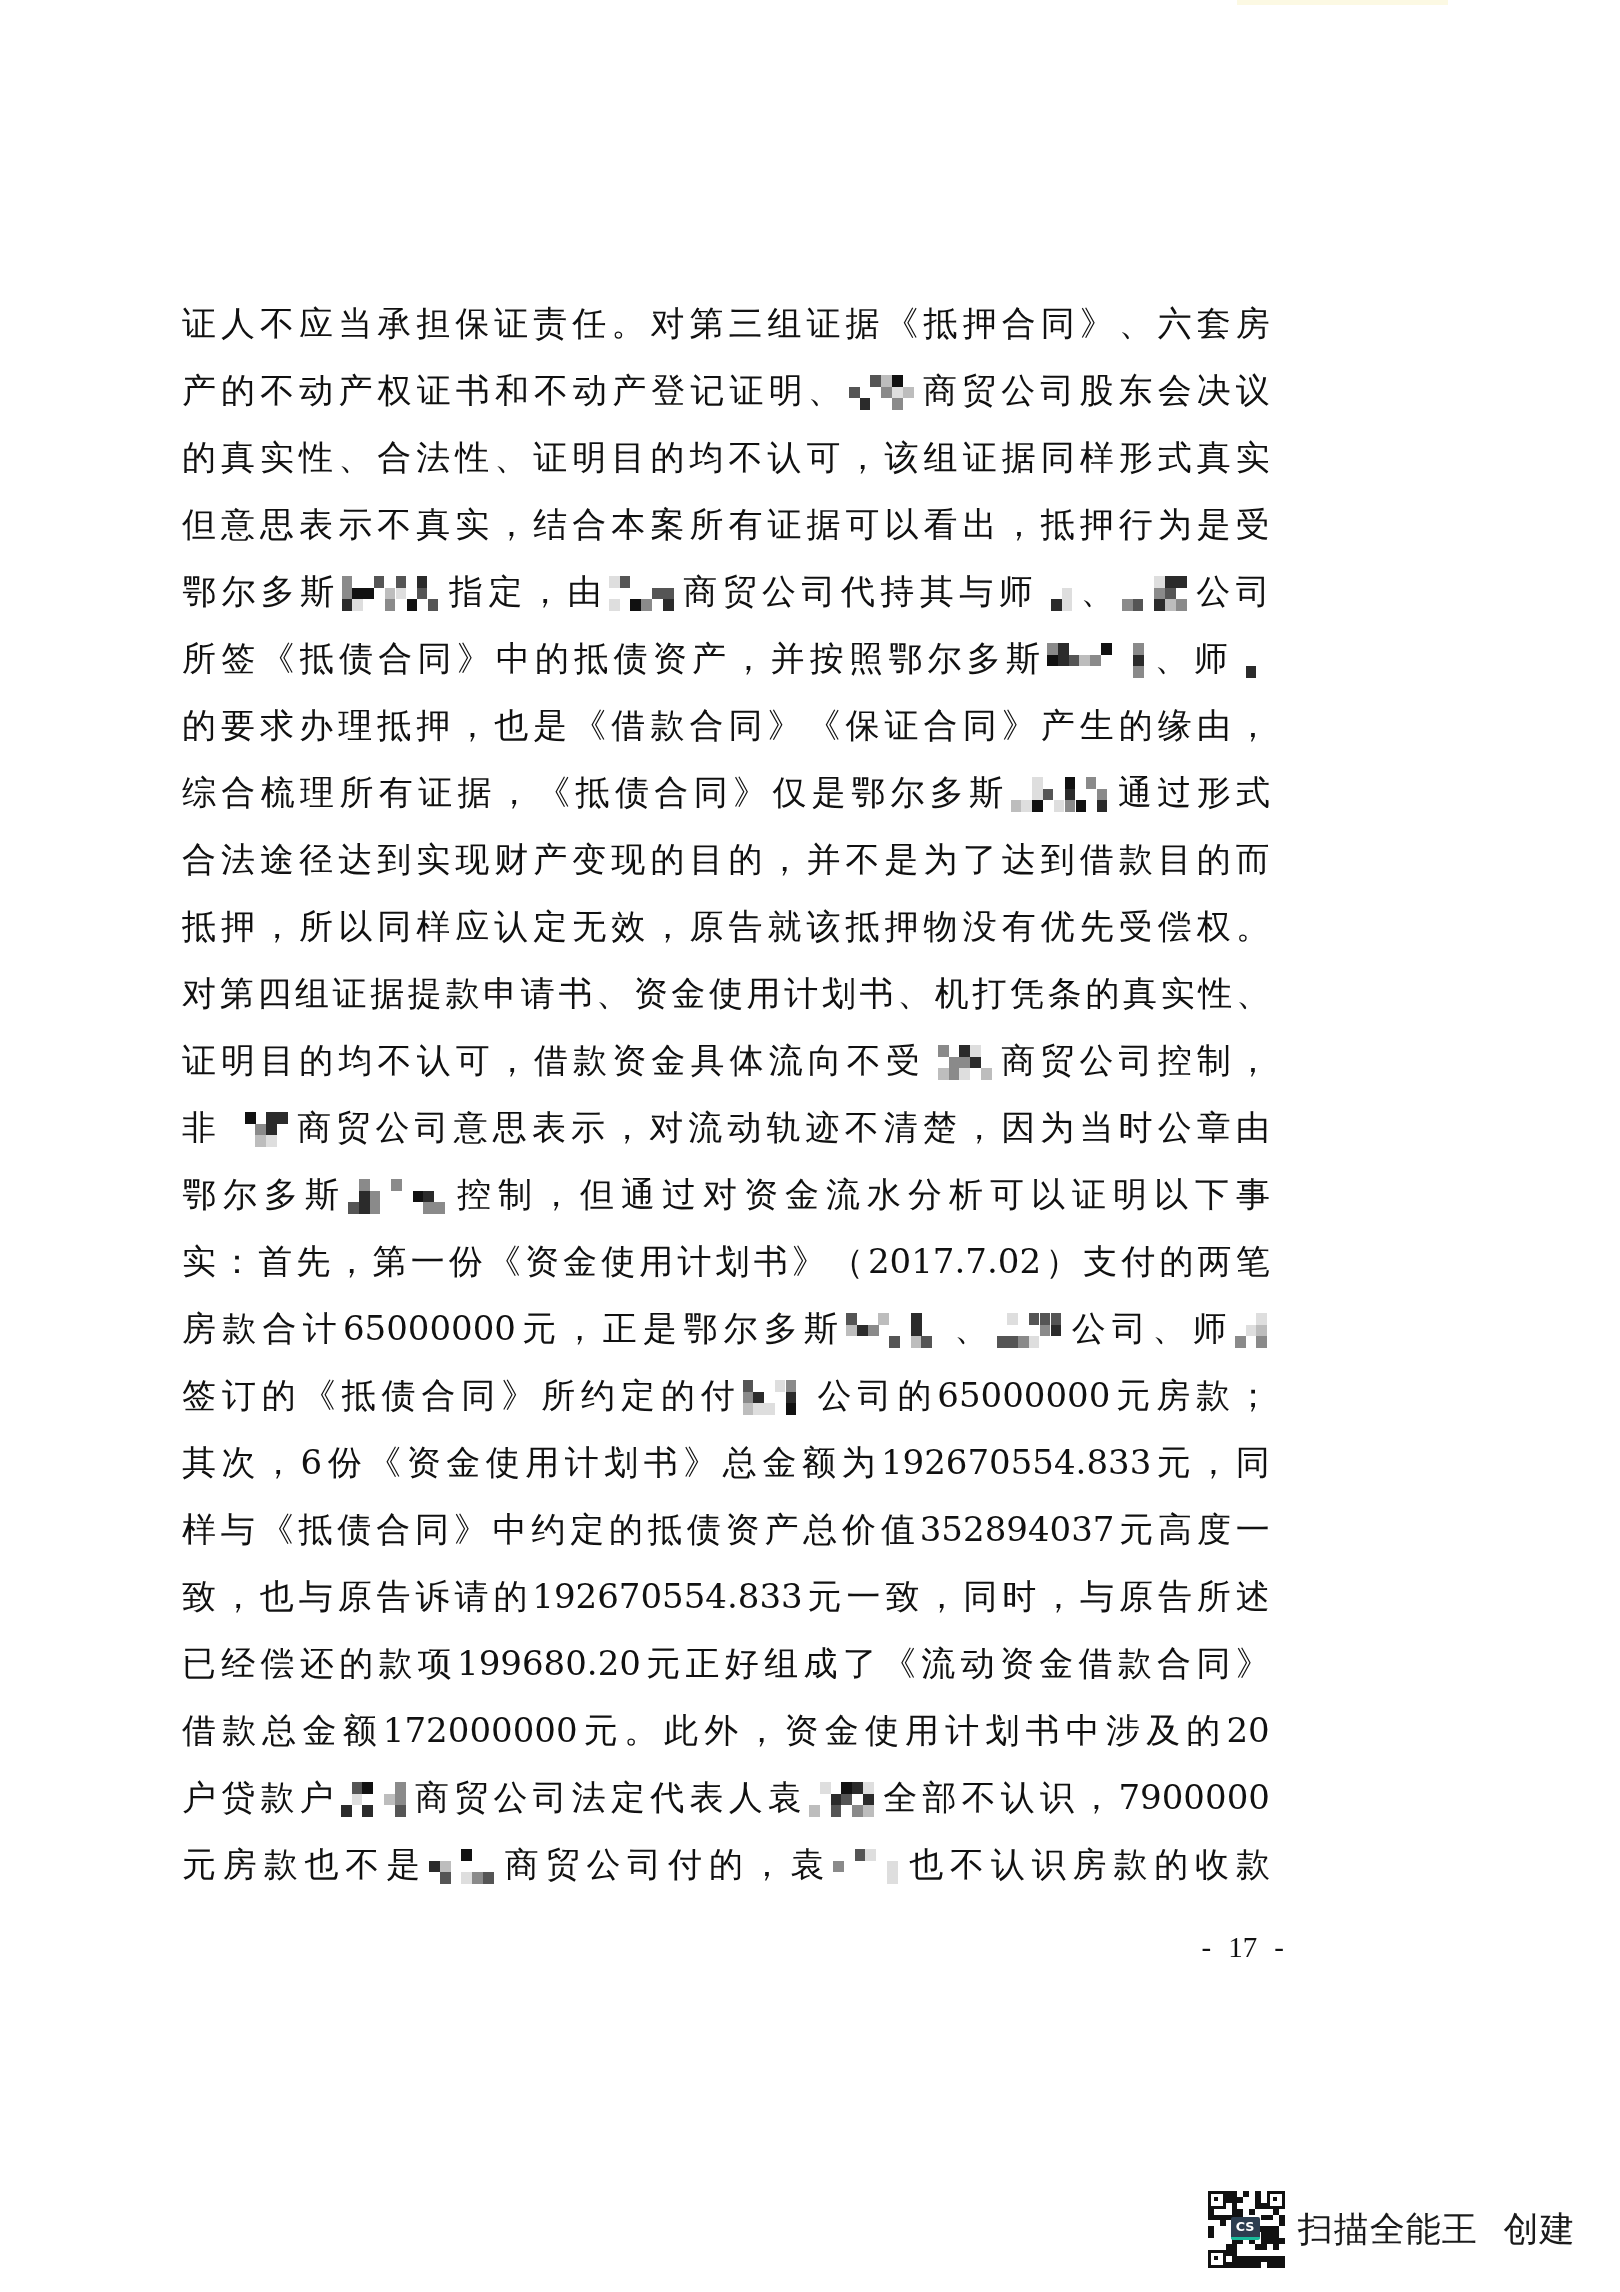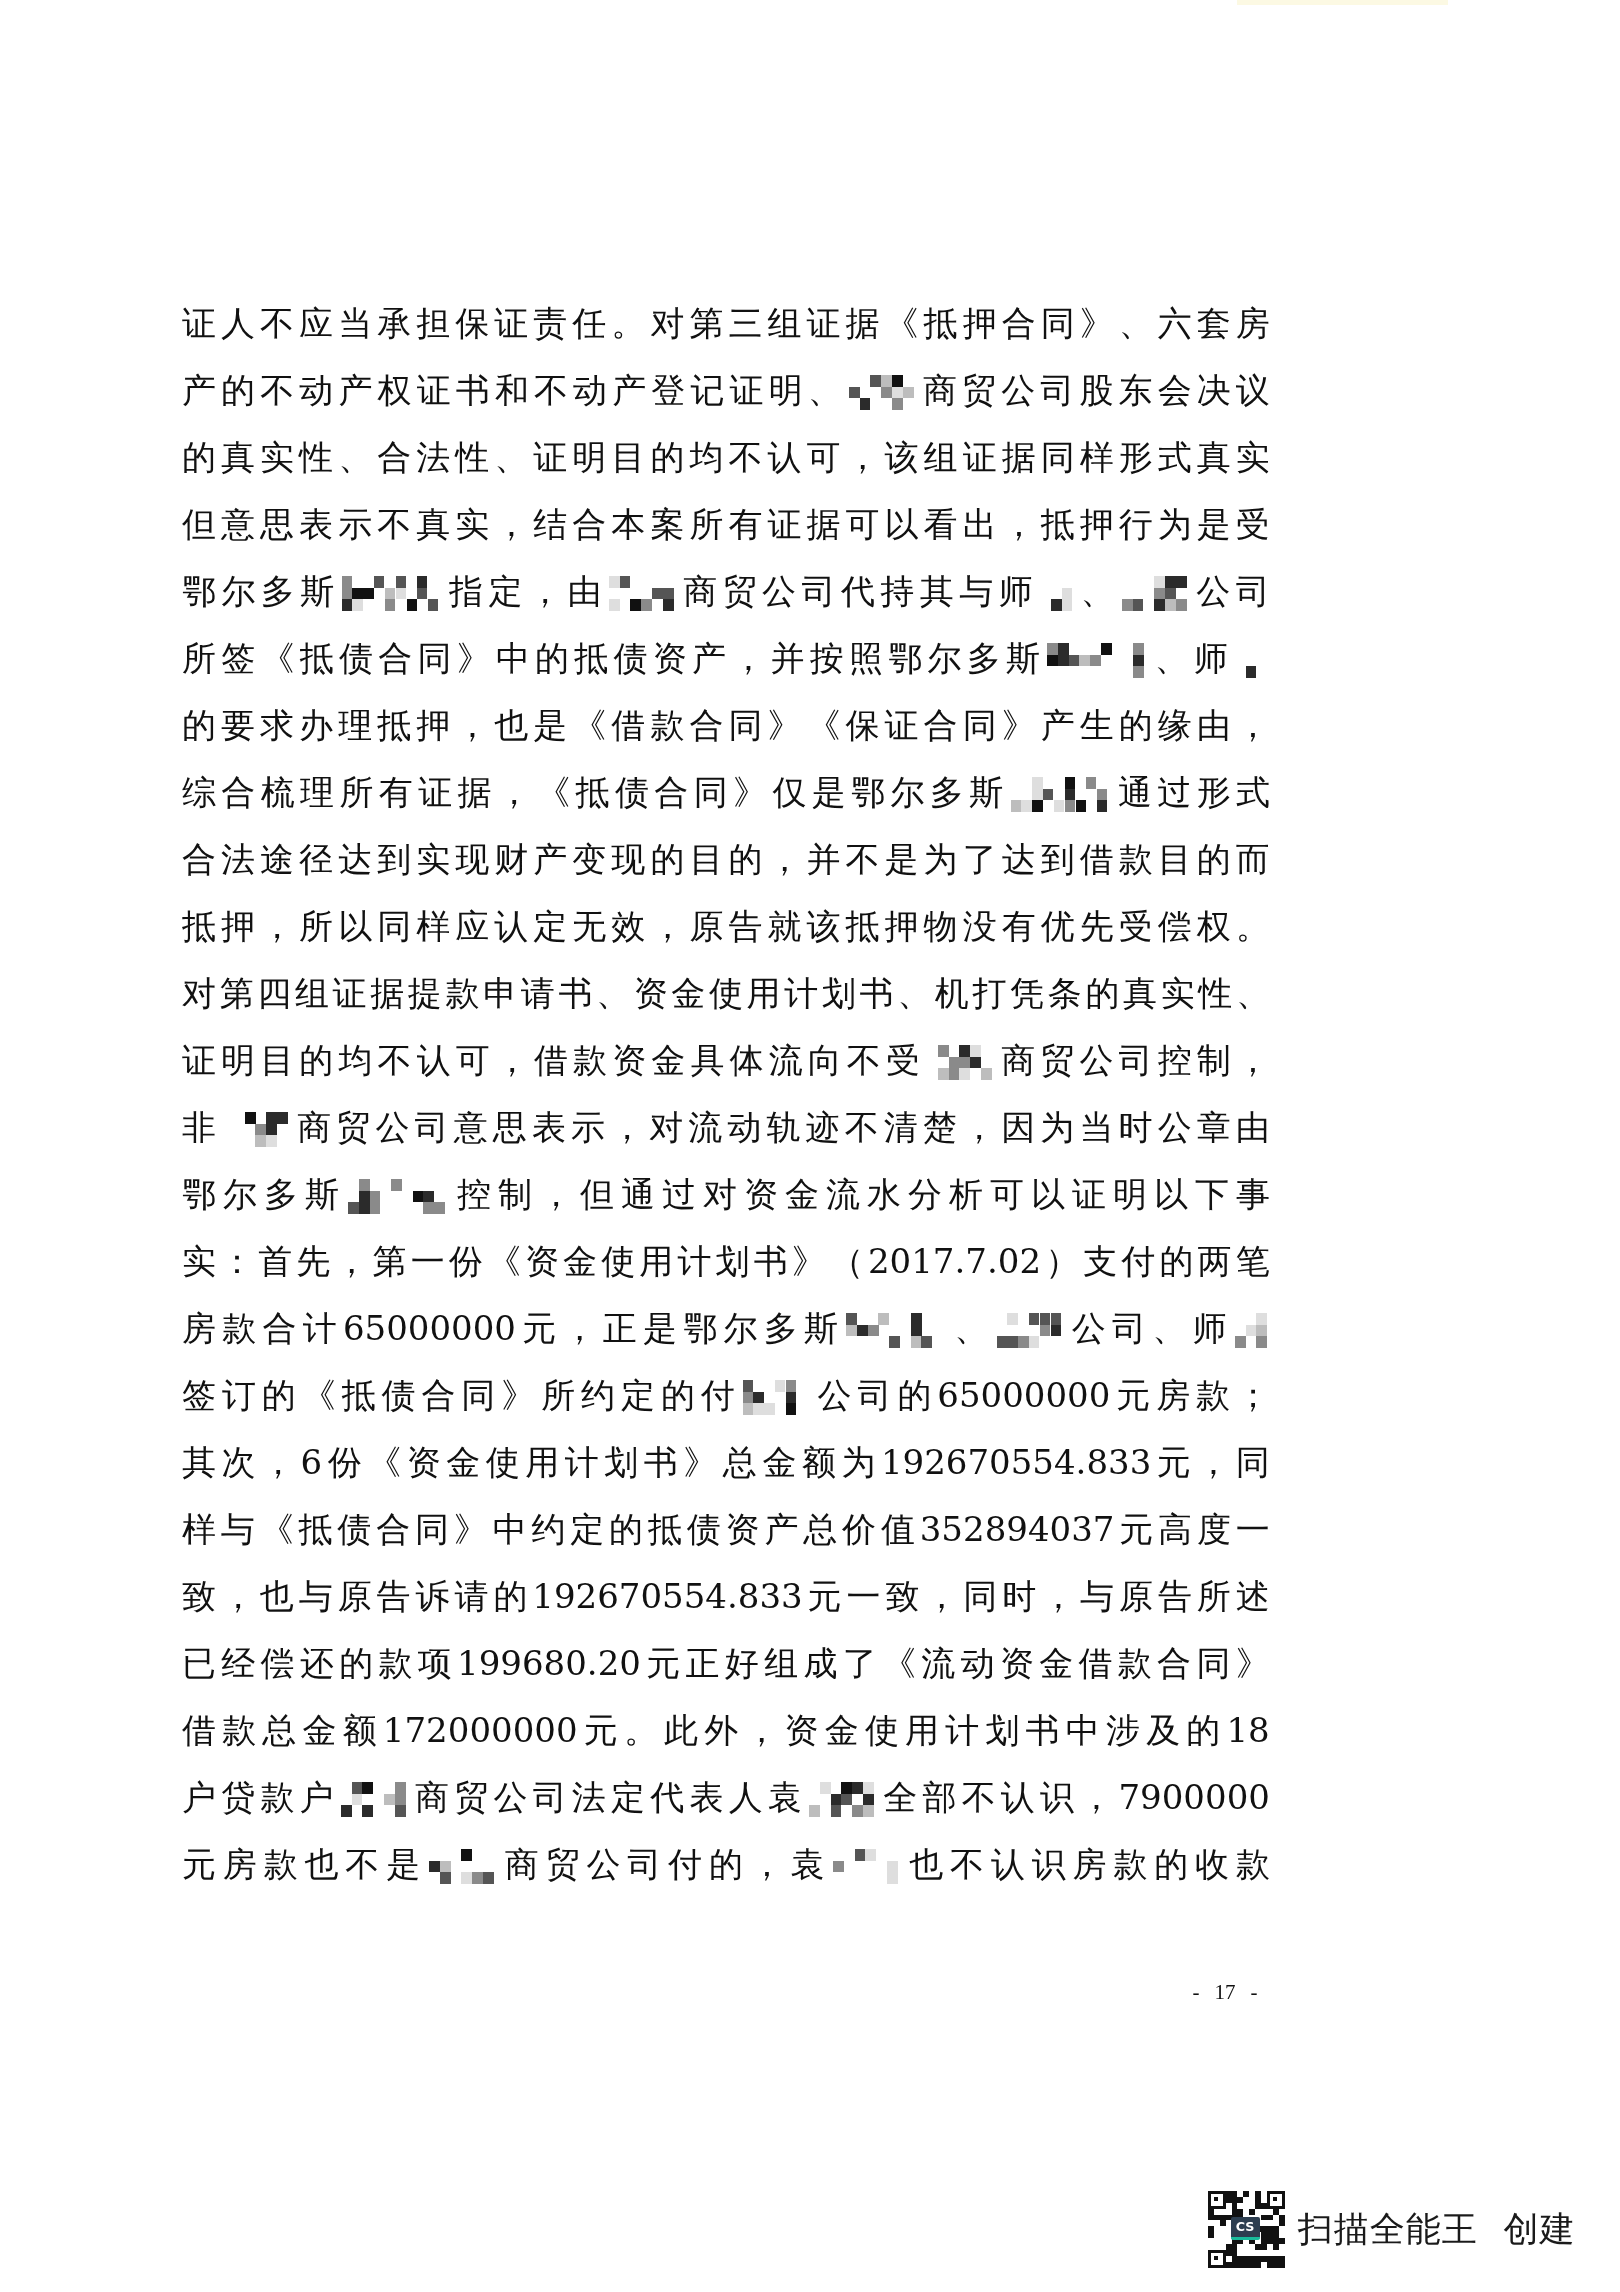--- a/index.html
+++ b/index.html
@@ -21,22 +21,22 @@
   }
   .seg { display: inline-block; }
   .redact {
     display: inline-block; vertical-align: middle; height: 39px; position: relative;
     margin: 0 2px;
   }
   .redact i {
     position: absolute; display: block; width: 10.8px; height: 11.8px;
   }
   .page-num {
-    position: absolute; left: 1166px; top: 1980px; width: 118px; text-align: center;
-    font-size: 21px; font-family: "Liberation Serif", serif; color: #111;
+    position: absolute; left: 1166px; top: 1931px; width: 118px; text-align: right;
+    font-size: 29px; font-family: "Liberation Serif", serif; color: #111;
     word-spacing: 9.8px;
   }
   .footer {
     position: absolute; left: 1208px; top: 2190px; height: 78px; display: flex; align-items: center;
   }
   .qr {
     width: 76px; height: 76px; position: relative; background: #fff;
     display: grid; grid-template-columns: repeat(13, 5.9px); grid-template-rows: repeat(13, 5.9px);
   }
   .qr b { display: block; width: 5.9px; height: 5.9px; }
@@ -811,21 +811,21 @@
       <span class="seg">金</span>
       <span class="seg">使</span>
       <span class="seg">用</span>
       <span class="seg">计</span>
       <span class="seg">划</span>
       <span class="seg">书</span>
       <span class="seg">中</span>
       <span class="seg">涉</span>
       <span class="seg">及</span>
       <span class="seg">的</span>
-      <span class="seg">18</span>
+      <span class="seg">20</span>
     </div>
     <div class="line">
       <span class="seg">户</span>
       <span class="seg">贷</span>
       <span class="seg">款</span>
       <span class="seg">户</span>
       <span class="redact" style="width: 67px;">
         <i style="left: 10.8px; top: 3.9px; background: rgb(85, 85, 85);"></i>
         <i style="left: 21.6px; top: 3.9px; background: rgb(17, 17, 17);"></i>
         <i style="left: 54px; top: 3.9px; background: rgb(138, 138, 138);"></i>

